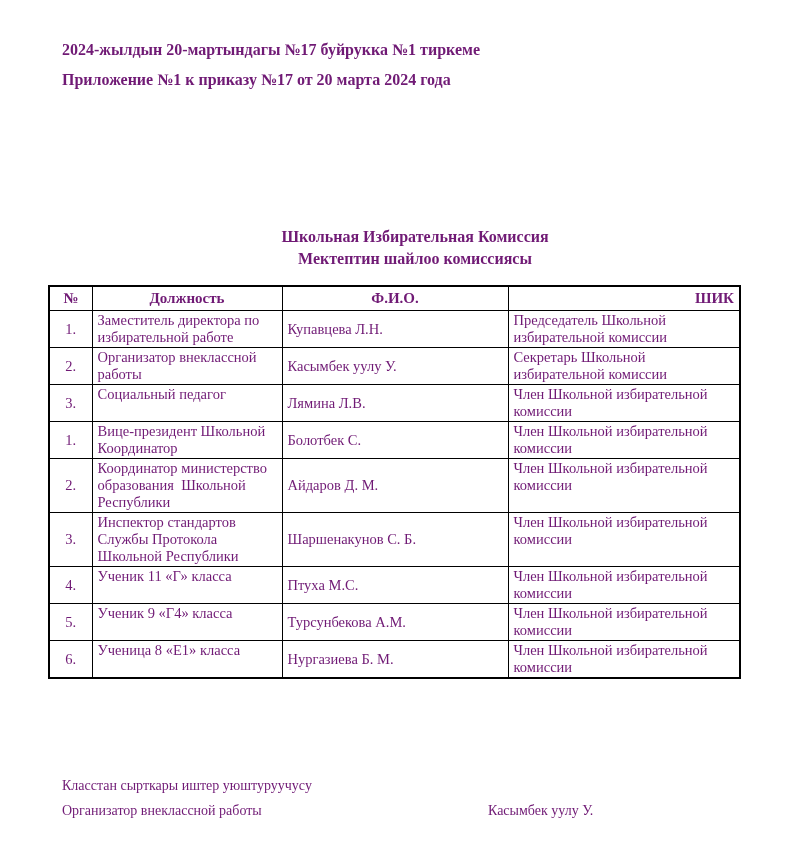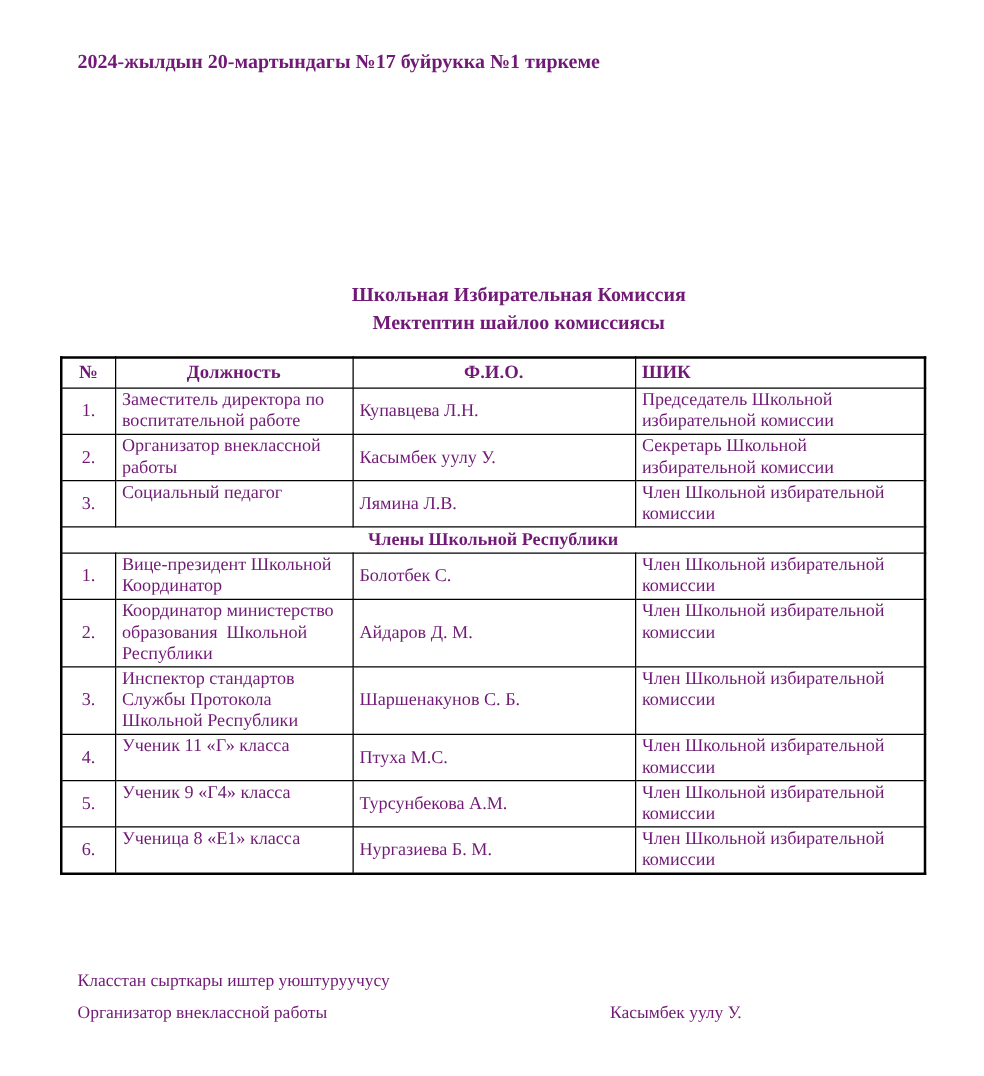--- a/index.html
+++ b/index.html
@@ -63,21 +63,21 @@
     overflow: hidden;
   }
   tr.head th {
     font-size: 15px;
     font-weight: bold;
     text-align: center;
     vertical-align: middle;
     height: 21px;
   }
   tr.head th.h-shik {
-    text-align: left;
+    text-align: right;
     margin-top: 35px;
   }
   tr.section td {
     font-weight: bold;
     text-align: center;
     vertical-align: middle;
     height: 18px;
   }
   td.c-num {
     text-align: center;
@@ -106,20 +106,21 @@
   .footer-line2-left { left: 62px; top: 802px; }
   .footer-line2-right { left: 488px; top: 802px; }
 </style>
 </head>
 <body>
 
 <div class="page">
 
   <div class="doc-header">
     <p>2024-жылдын 20-мартындагы №17 буйрукка №1 тиркеме</p>
+    <p>Приложение №1 к приказу №17 от 20 марта 2024 года</p>
   </div>
 
   <div class="doc-title">
     <p>Школьная Избирательная Комиссия</p>
     <p>Мектептин шайлоо комиссиясы</p>
   </div>
 
   <table class="commission-table">
     <colgroup>
       <col style="width:43px">
@@ -131,40 +132,37 @@
     <tbody>
         <tr class="head">
       <th>№</th>
       <th>Должность</th>
       <th>Ф.И.О.</th>
       <th class="h-shik">ШИК</th>
     </tr>
 
     <tr style="height:35px">
       <td class="c-num">1.</td>
-      <td class="c-pos">Заместитель директора по воспитательной работе</td>
+      <td class="c-pos">Заместитель директора по избирательной работе</td>
       <td class="c-name">Купавцева Л.Н.</td>
       <td class="c-role">Председатель Школьной избирательной комиссии</td>
     </tr>
     <tr style="height:34px">
       <td class="c-num">2.</td>
       <td class="c-pos">Организатор внеклассной работы</td>
       <td class="c-name">Касымбек уулу У.</td>
       <td class="c-role">Секретарь Школьной избирательной комиссии</td>
     </tr>
     <tr style="height:35px">
       <td class="c-num">3.</td>
       <td class="c-pos">Социальный педагог</td>
       <td class="c-name">Лямина Л.В.</td>
       <td class="c-role">Член Школьной избирательной комиссии</td>
     </tr>
 
-    <tr class="section">
-      <td colspan="4">Члены Школьной Республики</td>
-    </tr>
     <tr style="height:34px">
       <td class="c-num">1.</td>
       <td class="c-pos">Вице-президент Школьной Координатор</td>
       <td class="c-name">Болотбек С.</td>
       <td class="c-role">Член Школьной избирательной комиссии</td>
     </tr>
     <tr style="height:48px">
       <td class="c-num">2.</td>
       <td class="c-pos">Координатор министерство образования  Школьной Республики</td>
       <td class="c-name">Айдаров Д. М.</td>

